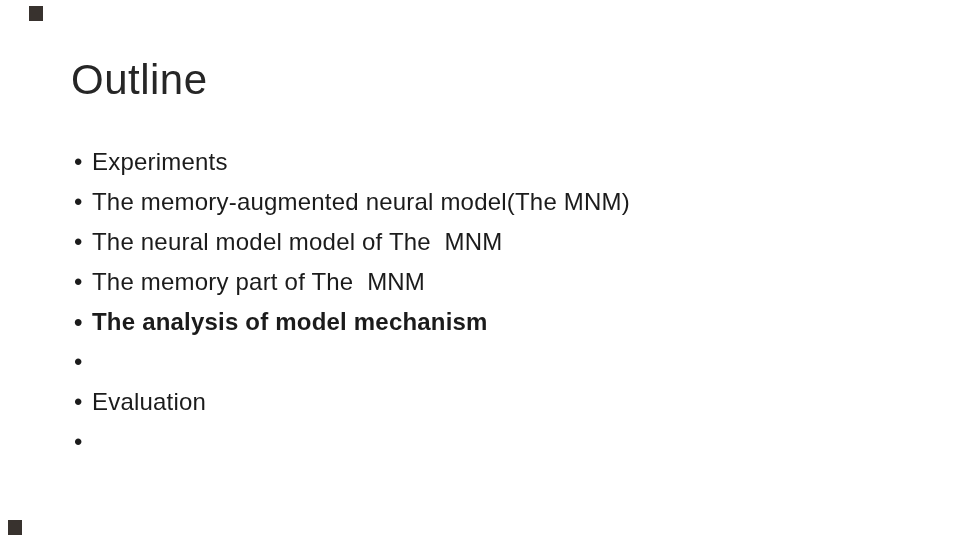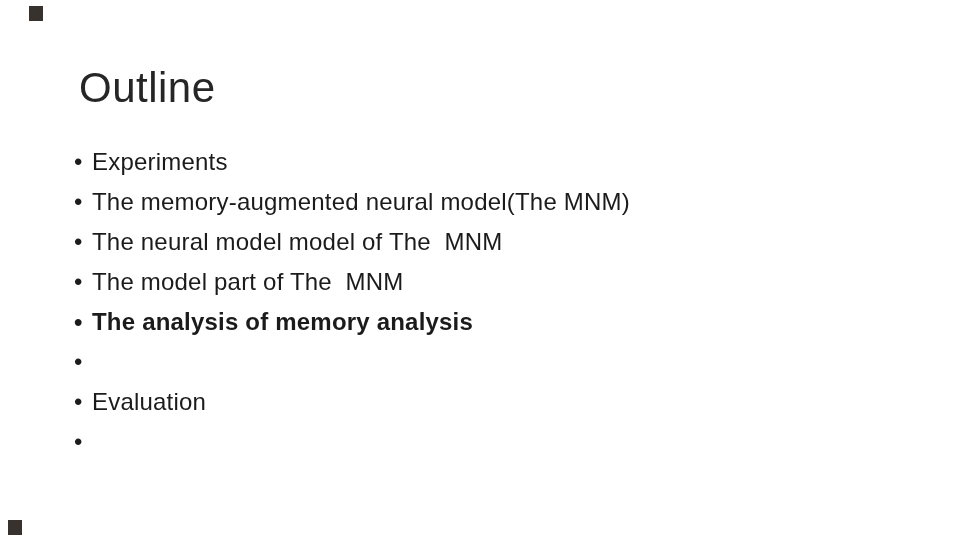--- a/index.html
+++ b/index.html
@@ -30,21 +30,21 @@
     top: 6px;
   }
   .corner-square.bottom {
     left: 8px;
     top: 520px;
   }
   .slide-title {
     position: absolute;
     left: 71px;
     top: 56px;
-    margin: 8px;
+    margin: 0;
     font-size: 42px;
     font-weight: 400;
     line-height: 1.15;
     letter-spacing: 0.5px;
     color: #262626;
   }
   .outline-list {
     position: absolute;
     left: 74px;
     top: 142px;
@@ -90,25 +90,25 @@
     <li>
       <span class="bullet">•</span>
       <span class="txt">The memory-augmented neural model(The MNM)</span>
     </li>
     <li>
       <span class="bullet">•</span>
       <span class="txt">The neural model model of The  MNM</span>
     </li>
     <li>
       <span class="bullet">•</span>
-      <span class="txt">The model part of The  MNM</span>
+      <span class="txt">The memory part of The  MNM</span>
     </li>
     <li class="bold">
       <span class="bullet">•</span>
-      <span class="txt">The analysis of memory analysis</span>
+      <span class="txt">The analysis of model mechanism</span>
     </li>
     <li>
       <span class="bullet">•</span>
     </li>
     <li>
       <span class="bullet">•</span>
       <span class="txt">Evaluation</span>
     </li>
     <li>
       <span class="bullet">•</span>

